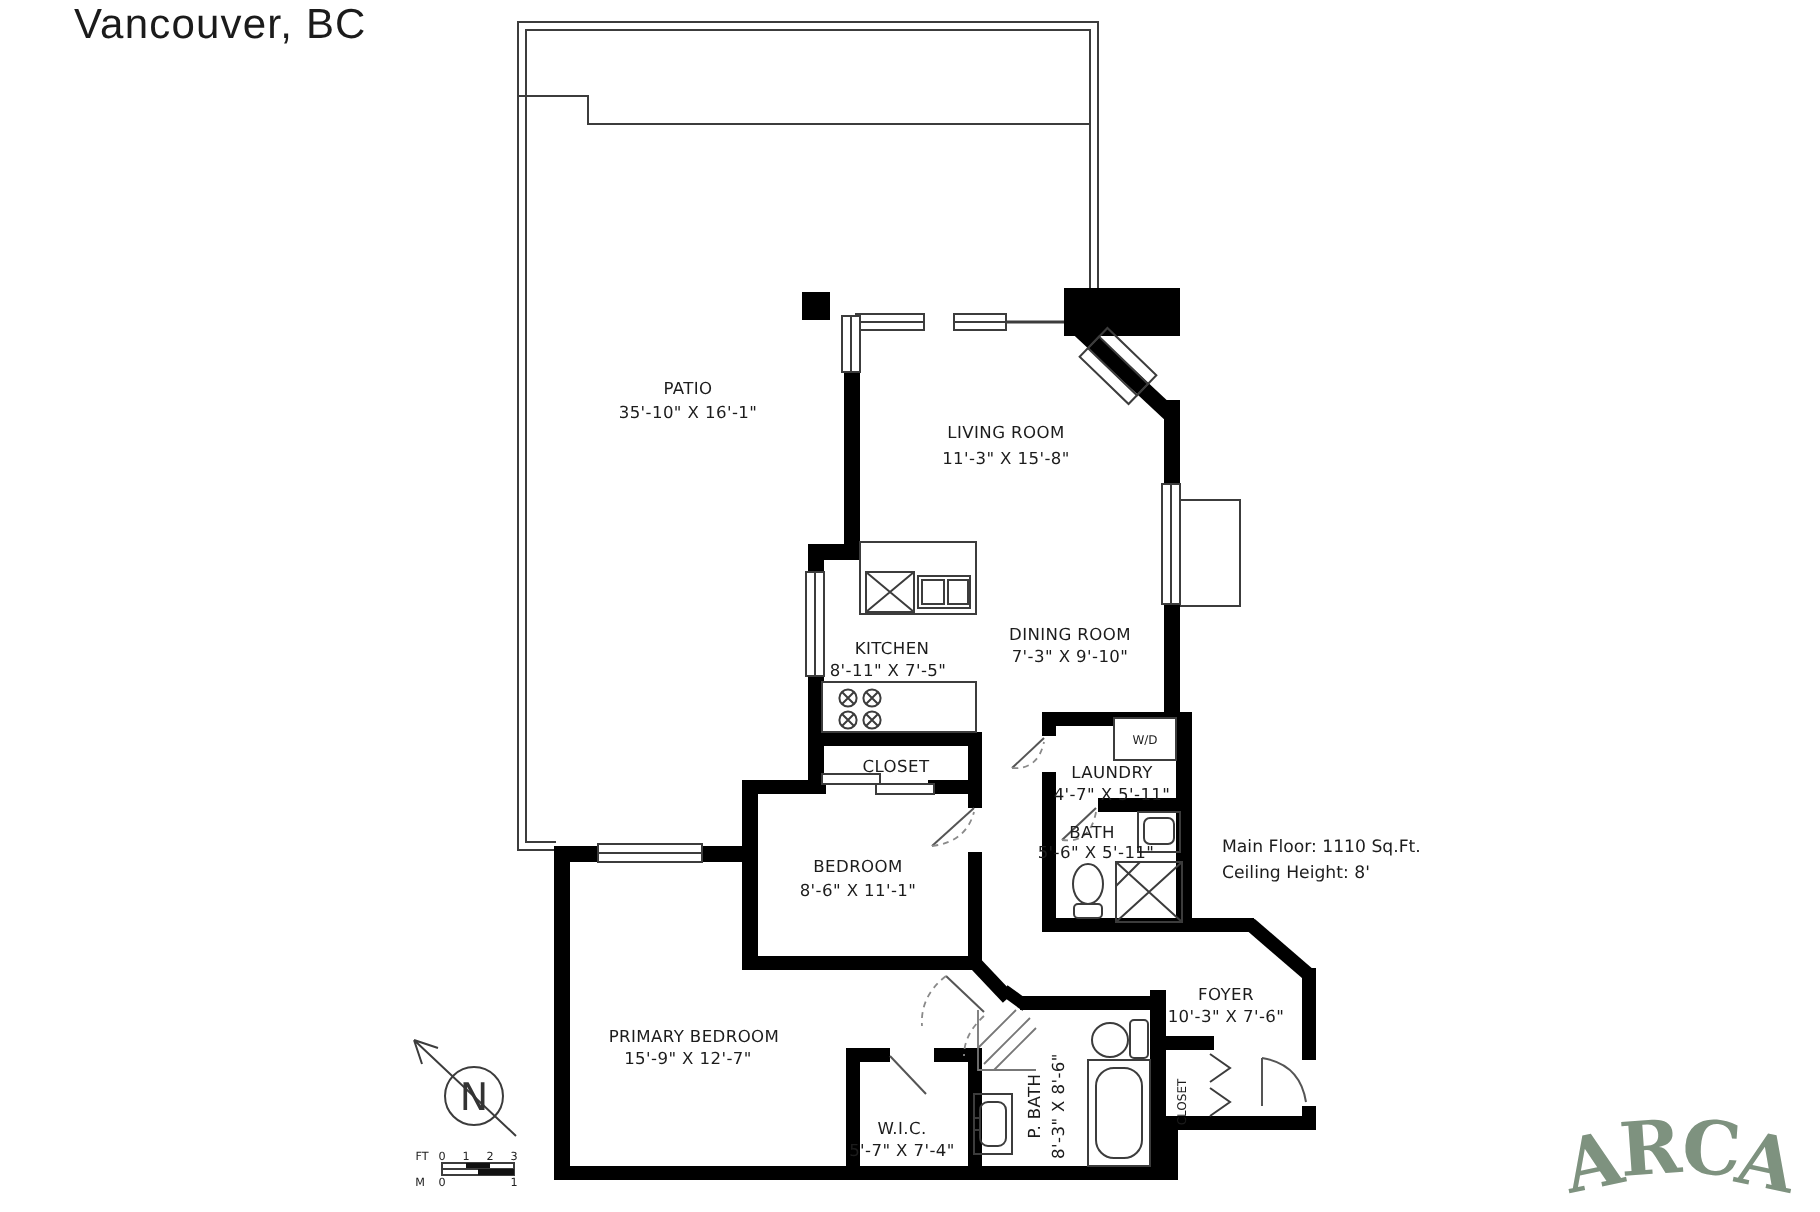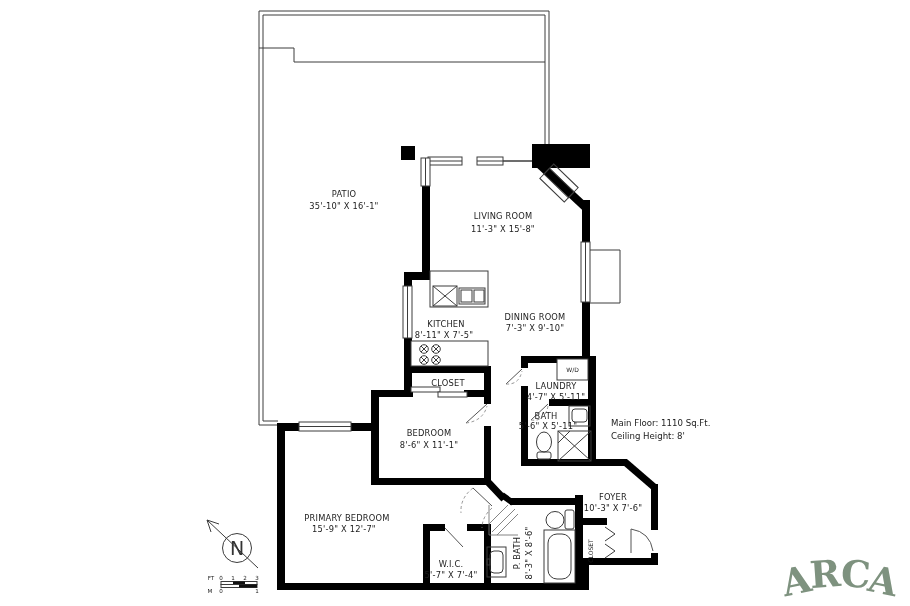--- a/index.html
+++ b/index.html
@@ -27,20 +27,21 @@
   .lbl-sm{font-size:6px;text-anchor:middle;}
   .info{font-size:8.6px;text-anchor:start;}
   .north{font-size:19px;text-anchor:middle;fill:#333;}
   .scl{font-size:5.6px;text-anchor:middle;fill:#222;}
 </style>
 </head>
 <body>
 
 <div class="page">
 
+  <div class="title">Vancouver, BC</div>
 
   <svg width="910" height="606" viewBox="0 0 910 606">
 
     <g>
       <path class="thin" d="M278 425 L259 425 L259 11 L549 11 L549 146"></path>
       <path class="thin" d="M278 421 L263 421 L263 15 L545 15 L545 146"></path>
       <path class="thin" d="M259 48 L294 48 L294 62 L545 62"></path>
     </g>
 
     <g>

